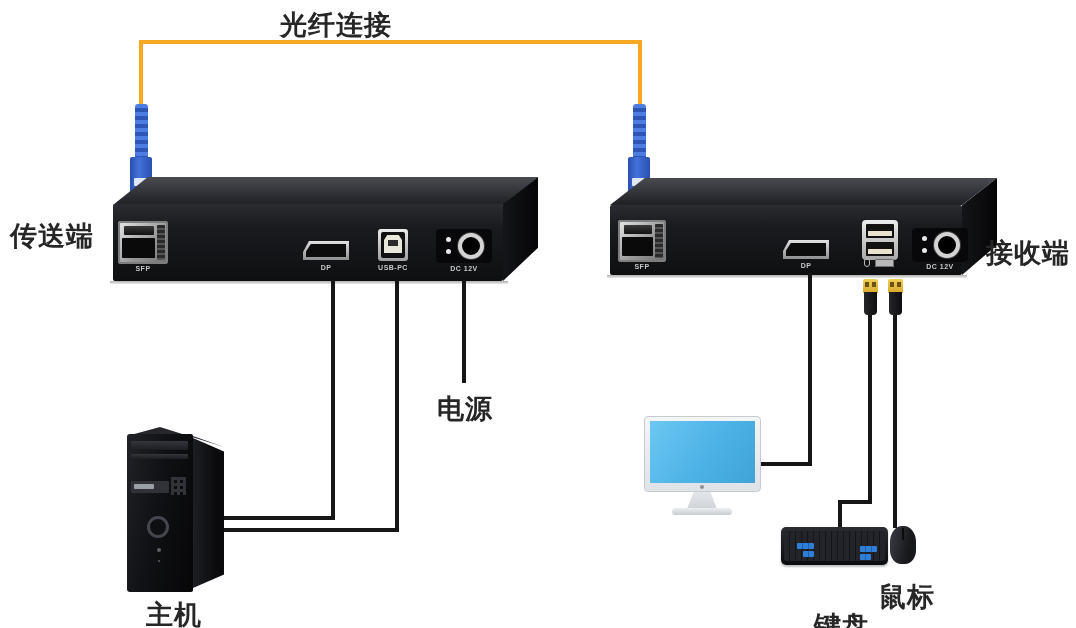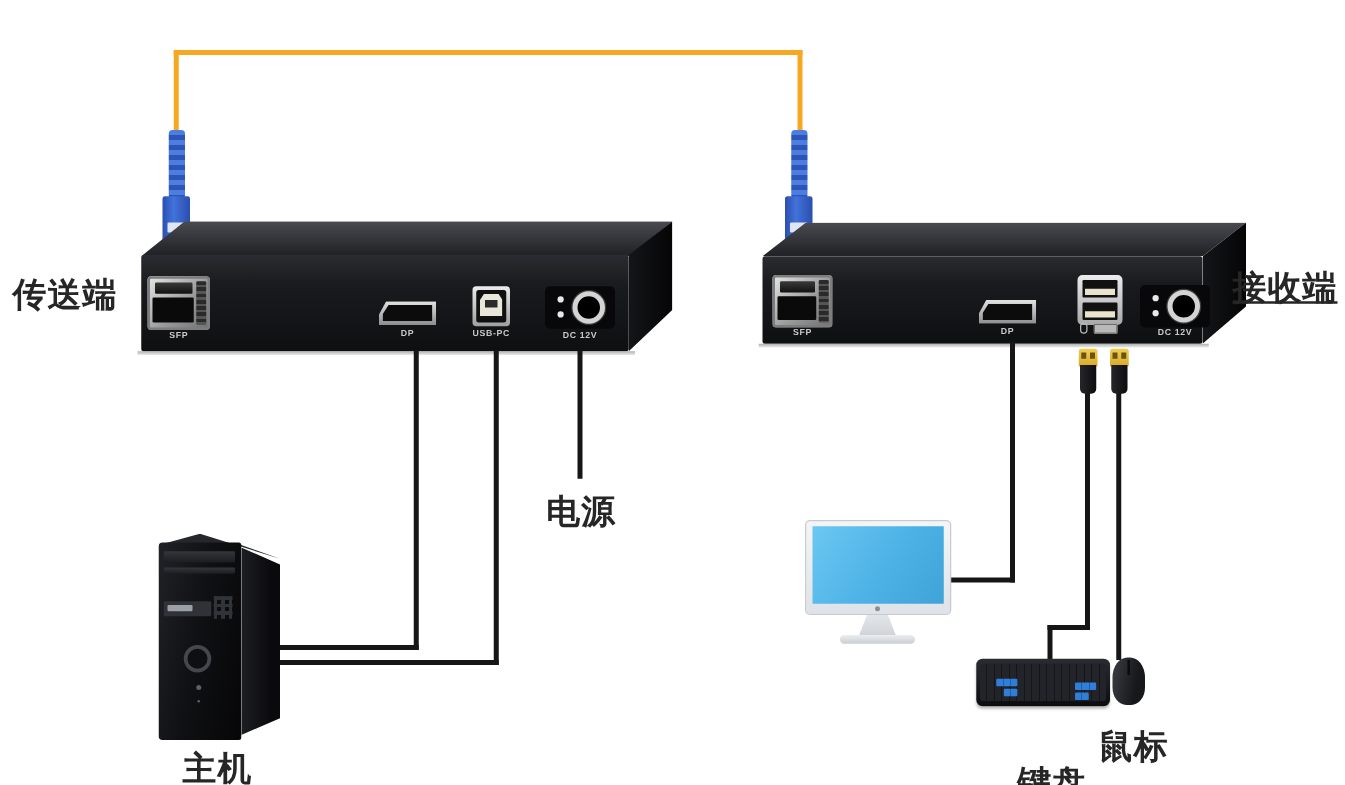--- a/index.html
+++ b/index.html
@@ -83,20 +83,21 @@
       repeating-linear-gradient(180deg,rgba(255,255,255,.05) 0 6px,rgba(0,0,0,.35) 6px 7px); border-radius:3px; }
   .kbd-blue { position:absolute; background:repeating-linear-gradient(90deg,#2f7fd8 0 5px,#1b5fb0 5px 6px); border-radius:1px; }
   .mouse-body { position:absolute; background:linear-gradient(100deg,#3a3d43,#17181c 70%); border-radius:12px 12px 11px 11px / 16px 16px 14px 14px; }
   .mouse-line { position:absolute; background:#0b0b0d; }
 </style>
 </head>
 <body>
 
 <div id="stage">
 
+  <div class="cn-label" style="left:280px; top:7px;">光纤连接</div>
   <div class="fiber" style="left:139px; top:40px; width:503px; height:4px;"></div>
   <div class="fiber" style="left:139px; top:40px; width:4px; height:68px;"></div>
   <div class="fiber" style="left:638px; top:40px; width:4px; height:68px;"></div>
 
   <div>
     <div class="sc-boot" style="left:135px; top:104px; height:55px;"></div>
     <div class="sc-body" style="left:130px; top:157px; height:42px;"></div>
     <div class="sc-latch" style="left:134px; top:178px; width:14px; height:8px;"></div>
   </div>
   <div>
@@ -166,21 +167,21 @@
     <div class="port-icon-mouse" style="left:864px; top:258px;"></div>
     <div class="port-icon-kbd" style="left:875px; top:259px;"></div>
 
     <div class="dc-block" style="left:912px; top:228px; width:56px; height:34px;">
       <div class="dc-led" style="left:10px; top:8px;"></div>
       <div class="dc-led" style="left:10px; top:20px;"></div>
       <div class="dc-ring" style="left:22px; top:4px; width:26px; height:26px;"></div>
     </div>
     <div class="port-label" style="left:940px; top:263px;">DC 12V</div>
   </div>
-  <div class="cn-label" style="left:986px; top:212px;text-decoration:underline;">接收端</div>
+  <div class="cn-label" style="left:986px; top:235px;">接收端</div>
 
   <div class="cable" style="left:331px; top:280px; width:4px; height:240px;"></div>
   <div class="cable" style="left:222px; top:516px; width:113px; height:4px;"></div>
   <div class="cable" style="left:395px; top:280px; width:4px; height:252px;"></div>
   <div class="cable" style="left:222px; top:528px; width:177px; height:4px;"></div>
   <div class="cable" style="left:462px; top:280px; width:4px; height:103px;"></div>
   <div class="cn-label" style="left:437px; top:391px;">电源</div>
 
   <div>
     <div class="tower-topsl" style="left:127px; top:427px; width:97px; height:20px; clip-path:polygon(0 45%,34% 0,100% 100%,68% 45%);"></div>

